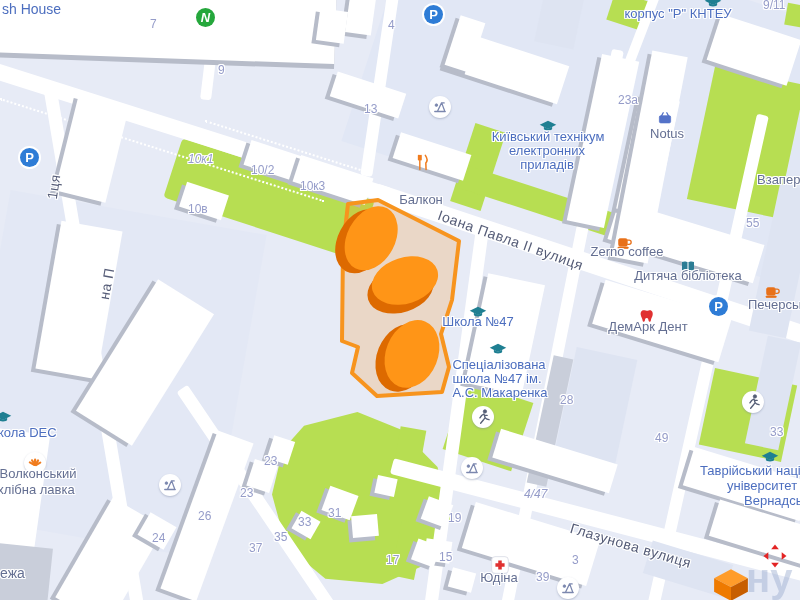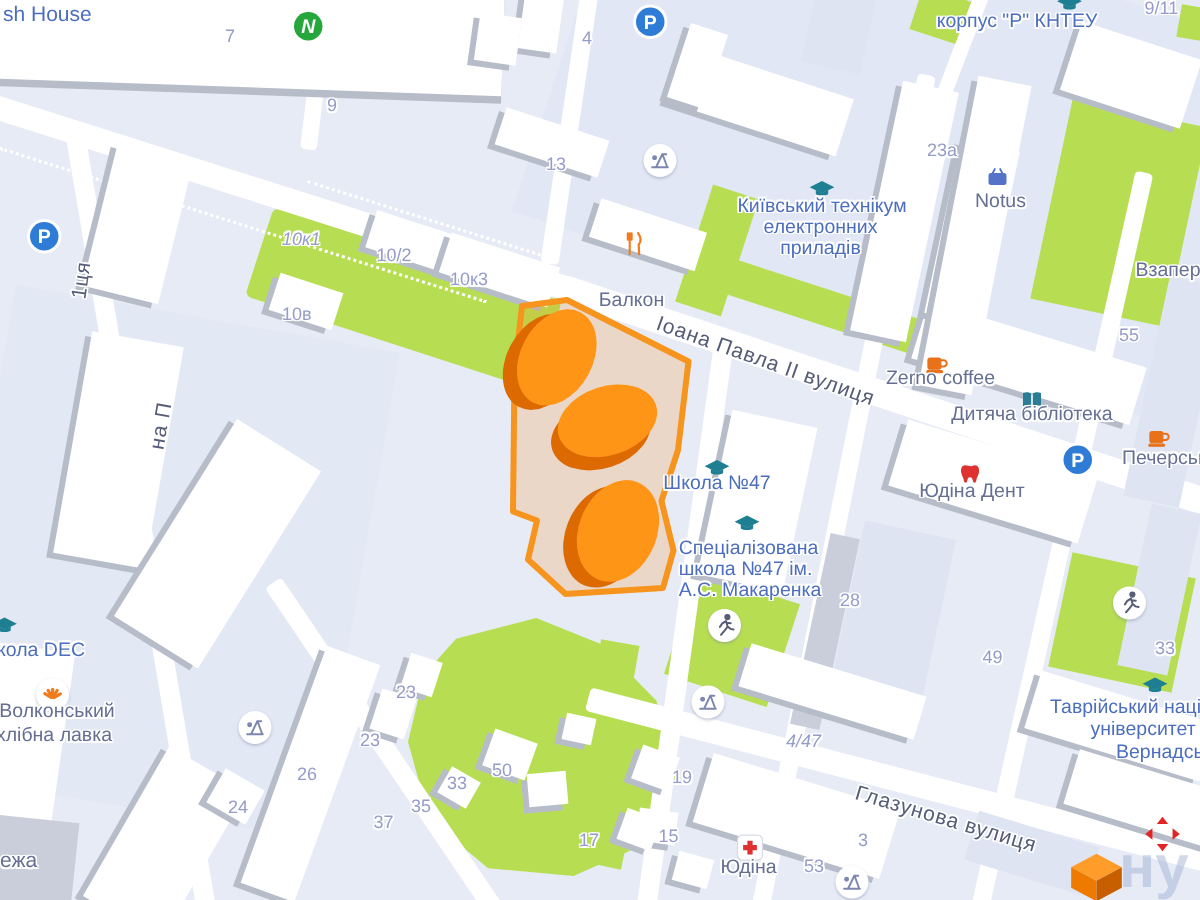--- a/index.html
+++ b/index.html
@@ -307,21 +307,21 @@
     </div>
 
   <div class="lbl shop c" style="left:421px;top:168px;margin-top:24px;">Балкон</div>
   <div class="lbl poi c" style="left:548px;top:129px;">Київський технікум</div>
   <div class="lbl poi c" style="left:547px;top:143px;">електронних</div>
   <div class="lbl poi c" style="left:547px;top:157px;">приладів</div>
   <div class="lbl poi c" style="left:678px;top:6px;">корпус "Р" КНТЕУ</div>
   <div class="lbl shop c" style="left:667px;top:126px;">Notus</div>
   <div class="lbl shop c" style="left:627px;top:244px;">Zerno coffee</div>
   <div class="lbl shop c" style="left:688px;top:268px;">Дитяча бібліотека</div>
-  <div class="lbl shop c" style="left:648px;top:319px;">Юдіна Дент</div>
+  <div class="lbl shop c" style="left:648px;top:319px;">ДемАрк Дент</div>
   <div class="lbl shop" style="left:748px;top:297px;">Печерськ</div>
   <div class="lbl poi c" style="left:478px;top:314px;">Школа №47</div>
   <div class="lbl poi c" style="left:499px;top:357px;">Спеціалізована</div>
   <div class="lbl poi c" style="left:497px;top:371px;">школа №47 ім.</div>
   <div class="lbl poi c" style="left:500px;top:385px;">А.С. Макаренка</div>
   <div class="lbl poi" style="left:700px;top:463px;">Таврійський націон</div>
   <div class="lbl poi" style="left:727px;top:478px;">університет ім</div>
   <div class="lbl poi" style="left:744px;top:493px;">Вернадсько</div>
   <div class="lbl poi" style="left:-2px;top:425px;">кола DEC</div>
   <div class="lbl shop c" style="left:38px;top:466px;">Волконський</div>
@@ -340,26 +340,26 @@
   <div class="lbl num" style="left:251px;top:163px;">10/2</div>
   <div class="lbl num" style="left:300px;top:179px;">10к3</div>
   <div class="lbl num" style="left:188px;top:202px;">10в</div>
   <div class="lbl num" style="left:618px;top:93px;">23a</div>
   <div class="lbl num" style="left:746px;top:216px;">55</div>
   <div class="lbl num" style="left:560px;top:393px;">28</div>
   <div class="lbl num" style="left:524px;top:487px;font-style:italic;">4/47</div>
   <div class="lbl num" style="left:448px;top:511px;">19</div>
   <div class="lbl num" style="left:439px;top:550px;">15</div>
   <div class="lbl num" style="left:572px;top:553px;">3</div>
-  <div class="lbl num" style="left:536px;top:570px;">53</div>
+  <div class="lbl num" style="left:536px;top:570px;">39</div>
   <div class="lbl num" style="left:264px;top:454px;">23</div>
   <div class="lbl num" style="left:240px;top:486px;">23</div>
   <div class="lbl num" style="left:198px;top:509px;">26</div>
   <div class="lbl num" style="left:152px;top:531px;">24</div>
-  <div class="lbl num" style="left:328px;top:506px;">50</div>
+  <div class="lbl num" style="left:328px;top:506px;">31</div>
   <div class="lbl num" style="left:298px;top:515px;">33</div>
   <div class="lbl num" style="left:274px;top:530px;">35</div>
   <div class="lbl num" style="left:249px;top:541px;">37</div>
   <div class="lbl num" style="left:386px;top:553px;">17</div>
   <div class="lbl num" style="left:770px;top:425px;">33</div>
   <div class="lbl num" style="left:655px;top:431px;">49</div>
 
   <div class="wm">ну</div>
   <div class="logo">
     <svg width="38" height="34" viewBox="0 0 36 32">

